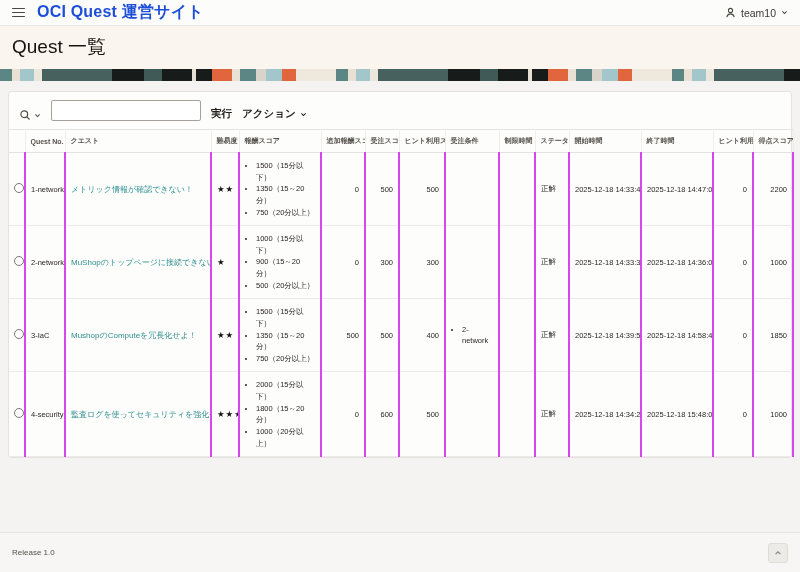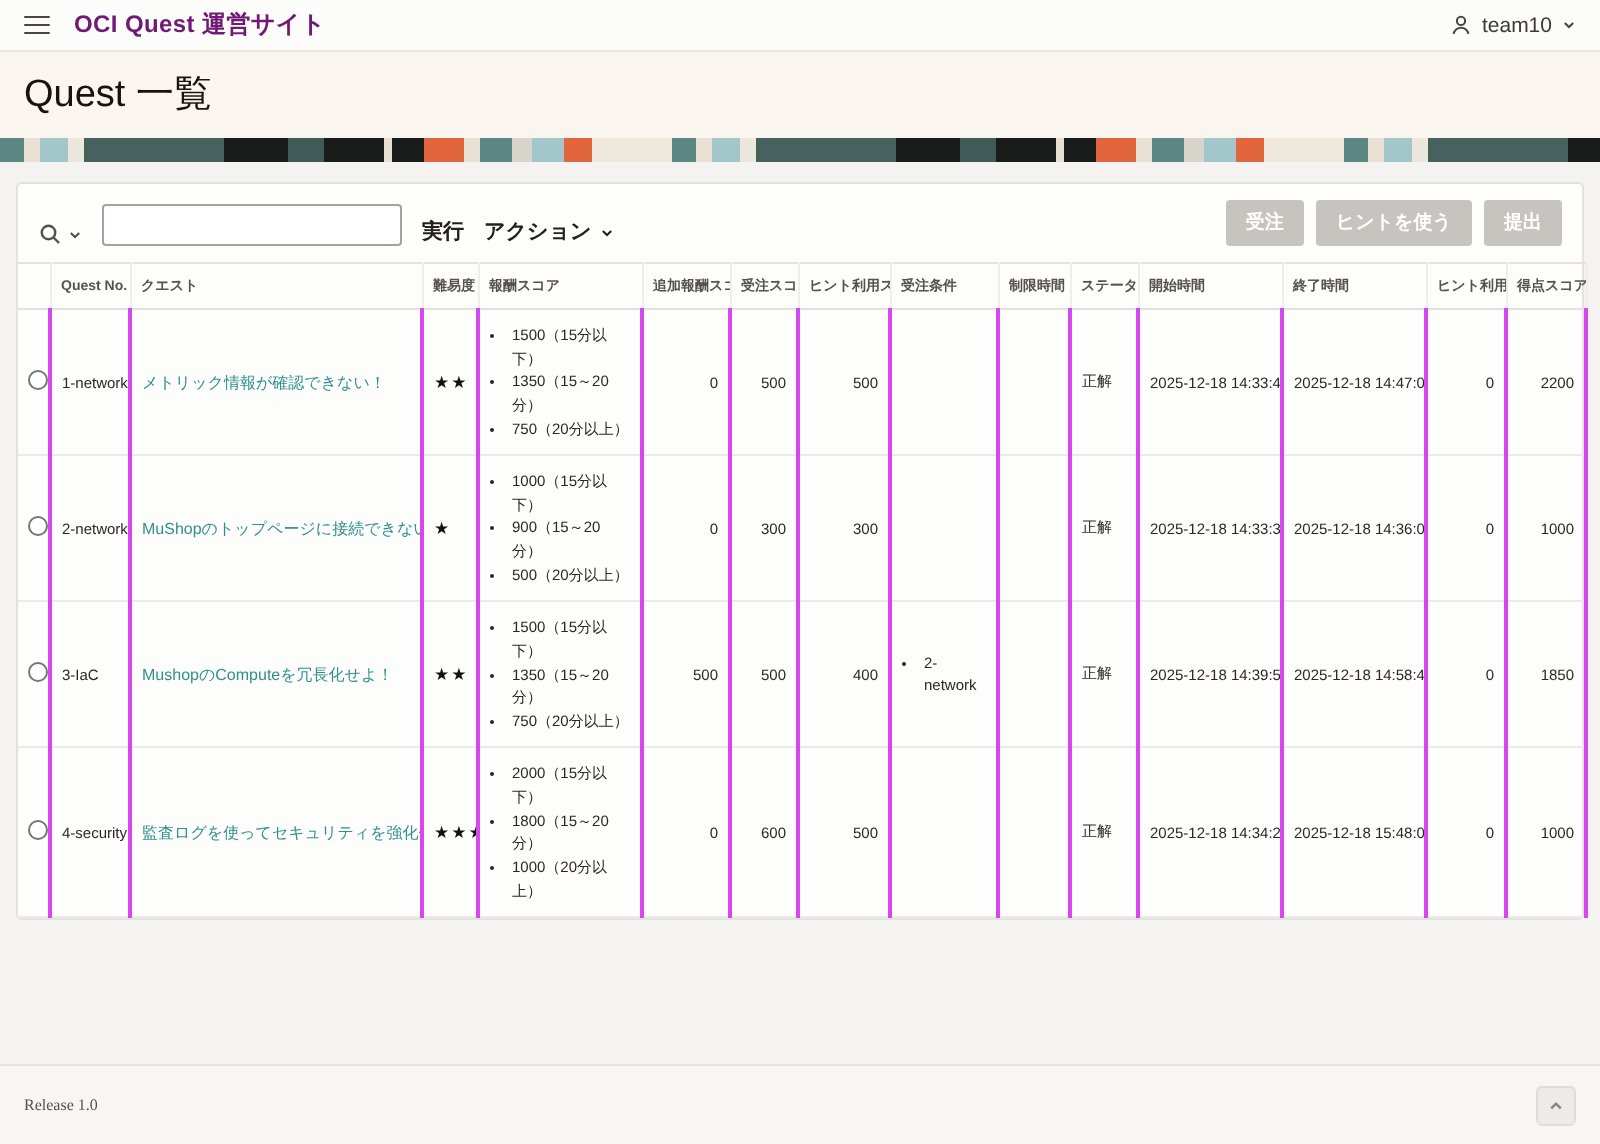--- a/index.html
+++ b/index.html
@@ -15,21 +15,21 @@
 
   
   .topbar {
     height: 26px; background: #fcfcfb;
     border-bottom: 1px solid #e8e6e2;
     display: flex; align-items: center;
     padding: 0 12px; flex: 0 0 auto;
   }
   .hamburger { display:flex; flex-direction:column; gap:2.5px; width:13px; margin-right:12px; cursor:pointer; }
   .hamburger span { height:1.5px; background:#4a4641; border-radius:1px; }
-  .app-title { font-size: 12px; font-weight: bold; color:#701a75; letter-spacing:.2px;text-align:center; }
+  .app-title { font-size: 16px; font-weight: bold; color:#1d4ed8; letter-spacing:.2px;text-align:center; }
   .topbar-right { margin-left:auto; display:flex; align-items:center; gap:5px; font-size:10.5px; color:#3c3833; cursor:pointer; }
   .chev { width:7px; height:7px; display:inline-block; }
 
   
   .title-band { background:#faf5ef; padding: 8px 12px 9px; flex:0 0 auto; }
   .page-title { font-size: 19px; font-weight: normal; color:#17140f; }
 
   
   .banner {
     height: 12px; flex:0 0 auto;
@@ -91,21 +91,21 @@
   .stars { font-size:8.5px; color:#111; letter-spacing:1px; white-space:nowrap; }
   ul.mini { margin:0; padding-left:11px; }
   ul.mini li { line-height:1.55; }
   input[type=radio] { width:10px; height:10px; accent-color:#6b6660; }
 
   
   .footer {
     flex:0 0 auto; height: 40px; background:#f7f6f4; border-top:1px solid #e6e3df;
     display:flex; align-items:center; justify-content:space-between; padding: 0 12px;
   }
-  .release { font-size:8px; color:#55504b;font-family:Liberation Serif, serif; }
+  .release { font-size:8px; color:#55504b; }
   .top-btn {
     width:20px; height:20px; background:#edebe8; border:1px solid #e0ddd9; border-radius:3px;
     display:flex; align-items:center; justify-content:center; cursor:pointer;
   }
 </style>
 </head>
 <body>
 
 <div class="topbar">
   <div class="hamburger">
@@ -147,25 +147,20 @@
           </svg>
       </div>
       <input class="search-input" type="text" value="" style="">
       <button class="text-btn">実行</button>
       <button class="text-btn">
         <span>アクション</span>
         <svg class="chev" viewBox="0 0 10 10" fill="none" stroke="#24201b" stroke-width="1.5">
             <path d="M2 3.5 L5 6.5 L8 3.5"></path>
           </svg>
       </button>
-      <div class="toolbar-right">
-        <button class="gray-btn">受注</button>
-        <button class="gray-btn">ヒントを使う</button>
-        <button class="gray-btn">提出</button>
-      </div>
     </div>
 
     <table>
       <colgroup>
         <col style="width:16px">
           <col style="width:40px">
           <col style="width:146px">
           <col style="width:28px">
         <col style="width:82px">
           <col style="width:44px">

